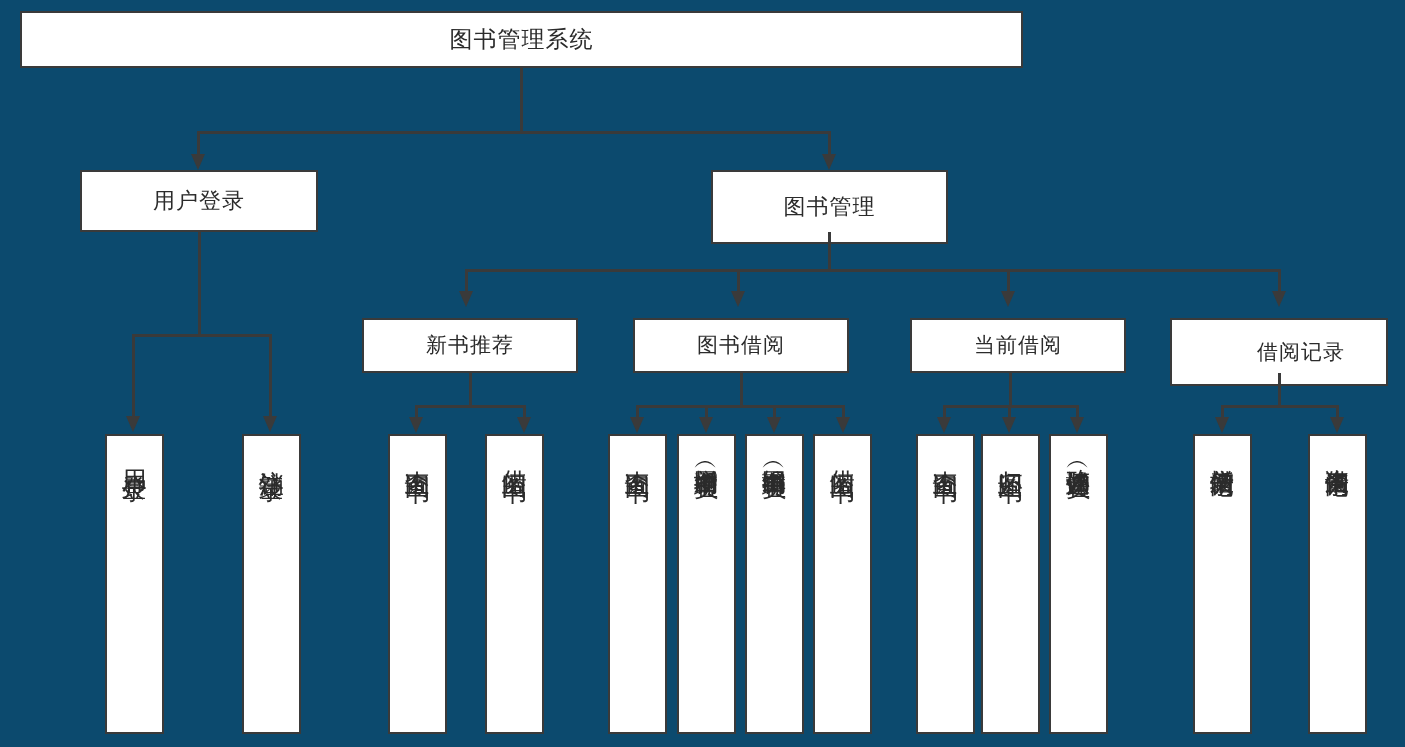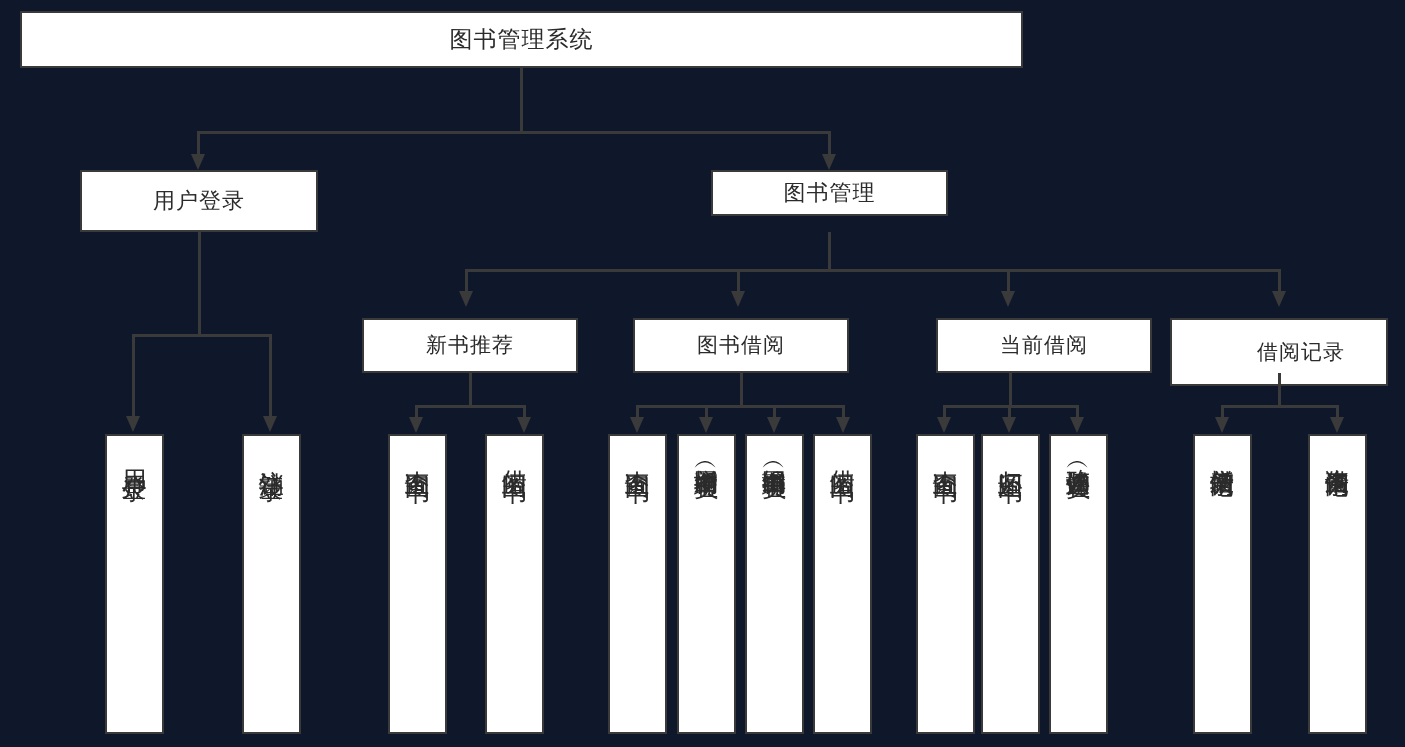--- a/index.html
+++ b/index.html
@@ -5,21 +5,21 @@
 <style>
   html,body{margin:0;padding:0;background:#ffffff;}
   body{
     font-family:"Liberation Sans","DejaVu Sans",sans-serif;
     -webkit-font-smoothing:antialiased;
   }
   #canvas{
     position:relative;
     width:1405px;
     height:747px;
-    background:#0f172a;
+    background:#0c4a6e;
     overflow:hidden;
   }
   
   .node{
     position:absolute;
     box-sizing:border-box;
     background:#ffffff;
     border:2.5px solid #3a3a3a;
     display:flex;
     align-items:center;
@@ -88,21 +88,21 @@
   <div class="seg vseg" style="left:520px;top:68px;width:2.5px;height:64px;"></div>
   <div class="seg hseg" style="left:197px;top:131px;width:633px;height:2.5px;"></div>
   <div class="seg vseg" style="left:197px;top:131px;width:2.5px;height:25px;"></div>
   <div class="arrow" style="left:191px;top:154px;"></div>
   <div class="seg vseg" style="left:828px;top:131px;width:2.5px;height:25px;"></div>
   <div class="arrow" style="left:822px;top:154px;"></div>
 
   <div class="node lvl2" style="left:80px;top:170px;width:238px;height:62px;">
     <span class="label">用户登录</span>
   </div>
-  <div class="node lvl2" style="left:711px;top:170px;width:237px;height:46px;">
+  <div class="node lvl2" style="left:711px;top:170px;width:237px;height:74px;">
     <span class="label">图书管理</span>
   </div>
 
   <div class="seg vseg" style="left:198px;top:232px;width:2.5px;height:104px;"></div>
   <div class="seg hseg" style="left:132px;top:334px;width:139px;height:2.5px;"></div>
   <div class="seg vseg" style="left:132px;top:334px;width:2.5px;height:84px;"></div>
   <div class="arrow" style="left:126px;top:416px;"></div>
   <div class="seg vseg" style="left:269px;top:334px;width:2.5px;height:84px;"></div>
   <div class="arrow" style="left:263px;top:416px;"></div>
 
@@ -116,21 +116,21 @@
   <div class="arrow" style="left:1001px;top:291px;"></div>
   <div class="seg vseg" style="left:1278px;top:269px;width:2.5px;height:24px;"></div>
   <div class="arrow" style="left:1272px;top:291px;"></div>
 
   <div class="node lvl3" style="left:362px;top:318px;width:216px;height:55px;">
     <span class="label">新书推荐</span>
   </div>
   <div class="node lvl3" style="left:633px;top:318px;width:216px;height:55px;">
     <span class="label">图书借阅</span>
   </div>
-  <div class="node lvl3" style="left:936px;top:318px;width:216px;height:55px;">
+  <div class="node lvl3" style="left:910px;top:318px;width:216px;height:55px;">
     <span class="label">当前借阅</span>
   </div>
   <div class="node lvl3" style="left:1170px;top:318px;width:218px;height:68px;padding-left:44px;">
     <span class="label">借阅记录</span>
   </div>
 
   <div class="seg vseg" style="left:469px;top:373px;width:2.5px;height:34px;"></div>
   <div class="seg hseg" style="left:415px;top:405px;width:110px;height:2.5px;"></div>
   <div class="seg vseg" style="left:415px;top:405px;width:2.5px;height:14px;"></div>
   <div class="arrow" style="left:409px;top:417px;"></div>

